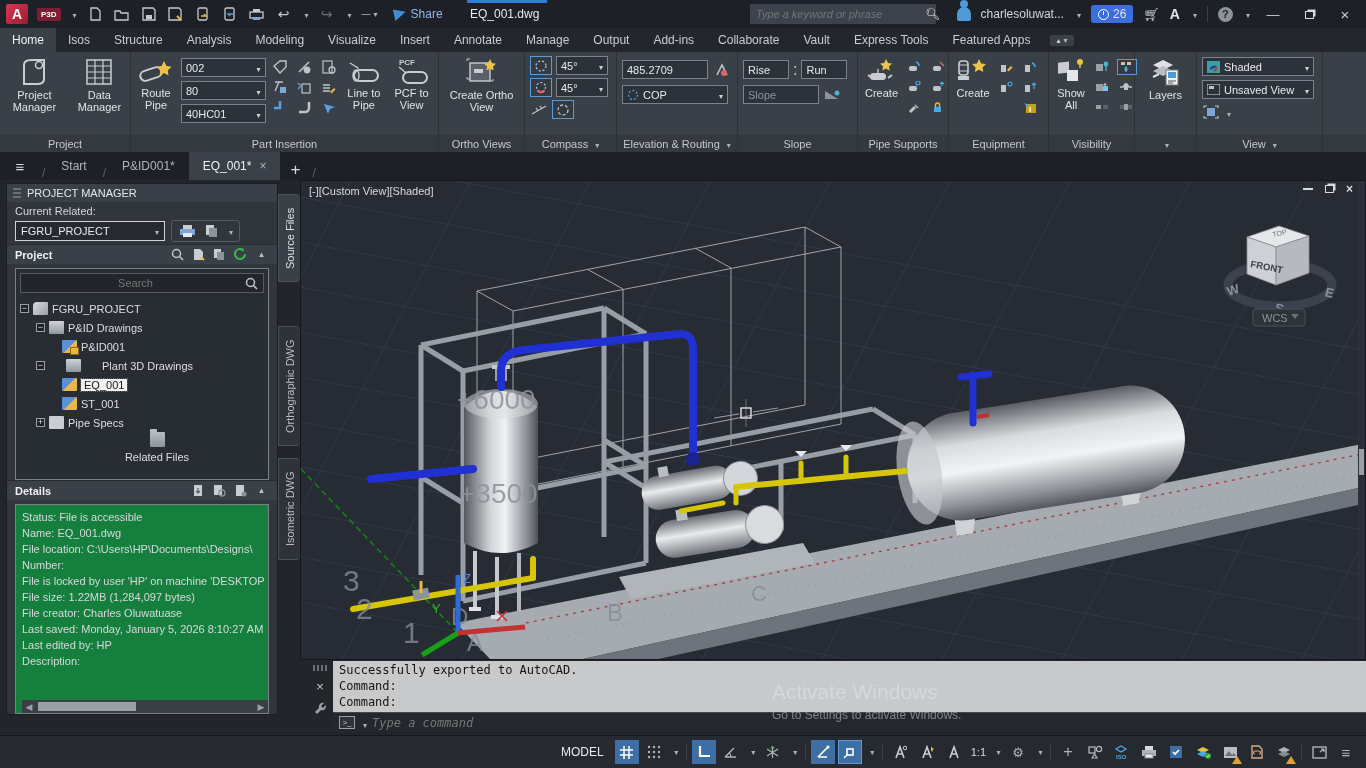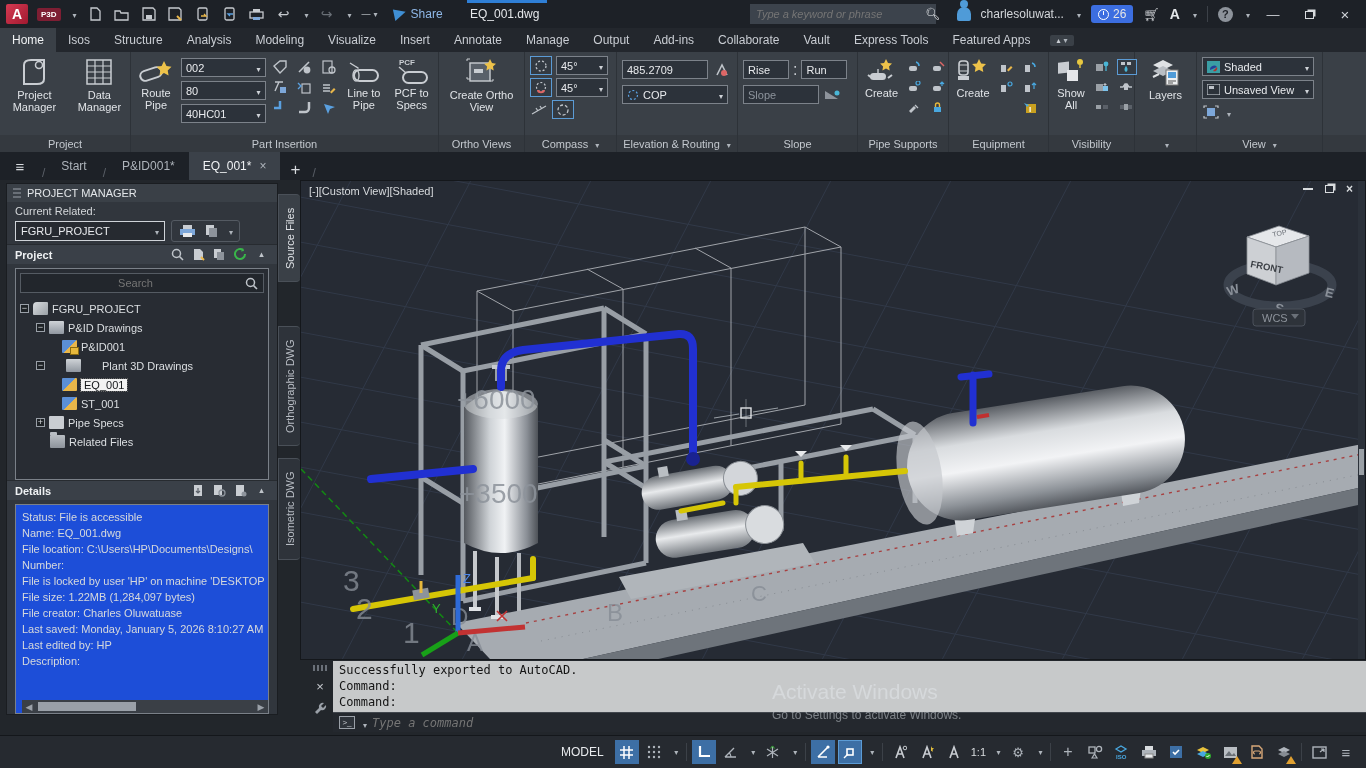--- a/index.html
+++ b/index.html
@@ -105,21 +105,21 @@
   .tico { width:15px; height:13px; flex:0 0 15px; border-radius:1px; position:relative;}
   .tico.roll { background:linear-gradient(135deg,#d9dcdf,#9aa0a6); border-radius:4px 1px 1px 1px;}
   .tico.pid { background:linear-gradient(180deg,#cfd3d7,#9097a0); }
   .tico.dwg { background:linear-gradient(135deg,#5b8fd6 50%,#e8b64a 50%);}
   .tico.lock::after { content:""; position:absolute; right:-2px; bottom:-2px; width:7px; height:6px; background:#e8b93c; border:1px solid #8a6a10;}
   .tico.spec { background:#c9cdd2; }
   .tico.folder { background:linear-gradient(180deg,#b9bec4,#8d939b); border-radius:1px 1px 1px 1px;}
   .tico.folder::before { content:""; position:absolute; top:-3px; left:0; width:7px; height:3px; background:#b9bec4; border-radius:1px 1px 0 0;}
   .tlabel { color:#dcdfe2;}
   .trow.sel .tlabel { background:#f2f2f2; color:#14171a; padding:0 3px; outline:1px dotted #666;}
-  .detailsbox { margin:4px 8px 0 8px; border:1px solid #7a8088; background:#1d4ed8; flex:1;
+  .detailsbox { margin:4px 8px 0 8px; border:1px solid #7a8088; background:#15803d; flex:1;
     padding:4px 0 0 6px; overflow:hidden; display:flex; flex-direction:column;}
   .dline { height:16px; line-height:16px; white-space:nowrap; overflow:hidden; color:#d6d9dc;}
   .hscroll { margin-top:auto; height:13px; background:#3a3f46; display:flex; align-items:center; }
   .hs-arrow { width:14px; color:#9aa0a8; font-size:9px; text-align:center;}
   .hs-track { flex:1; height:11px; position:relative;}
   .hs-thumb { position:absolute; left:2px; top:1px; width:45%; height:9px; background:#9aa0a8;}
 
   
   .side-tab { position:absolute; left:278px; width:22px; background:#2e333a; border:1px solid #4a5058; border-left:none;
     color:#b8bdc4; font-size:11px; writing-mode:vertical-rl; transform:rotate(180deg);
@@ -385,21 +385,21 @@
               <ellipse cx="10" cy="18.5" rx="3" ry="5.5" fill="none" stroke="#c9cdd2" stroke-width="1.4"></ellipse>
             </svg>
           <span>Line to Pipe</span>
         </div>
         <div class="bigbtn" style="width:48px;">
           <svg width="38" height="28">
               <text x="6" y="8" fill="#c9cdd2" font-size="8" font-weight="bold">PCF</text>
               <path d="M6 10l7 6" stroke="#c9cdd2" stroke-width="1.4"></path>
               <rect x="10" y="15" width="24" height="11" rx="5.5" fill="none" stroke="#c9cdd2" stroke-width="2"></rect>
             </svg>
-          <span>PCF to Specs</span>
+          <span>PCF to View</span>
         </div>
       </div>
       <div class="panel-label">
           <span>Part Insertion</span>
         </div>
     </div>
 
     <div class="panel" style="width:86px;">
       <div class="panel-body" style="justify-content:center;">
         <div class="bigbtn" style="width:72px;">
@@ -858,21 +858,21 @@
         </div>
         <div class="trow" style="padding-left:42px;">
           <span class="tico dwg"></span>
           <span class="tlabel">ST_001</span>
         </div>
         <div class="trow" style="padding-left:16px;">
           <span class="exp plus"></span>
           <span class="tico spec"></span>
           <span class="tlabel">Pipe Specs</span>
         </div>
-        <div class="trow" style="padding-left:30px;">
+        <div class="trow" style="padding-left:30px;flex-direction:column;">
           <span class="tico folder"></span>
           <span class="tlabel">Related Files</span>
         </div>
       </div>
       <div class="sec-head">
         <span>Details</span>
         <span class="sec-icons">
           <span class="mini">
               <svg width="13" height="13">
                 <rect x="2" y="1" width="8" height="11" fill="#c9cdd2"></rect>

